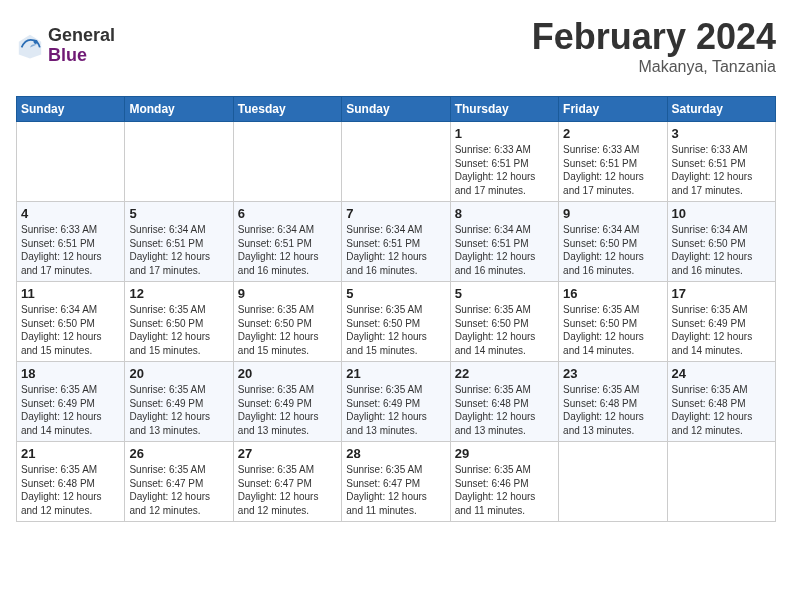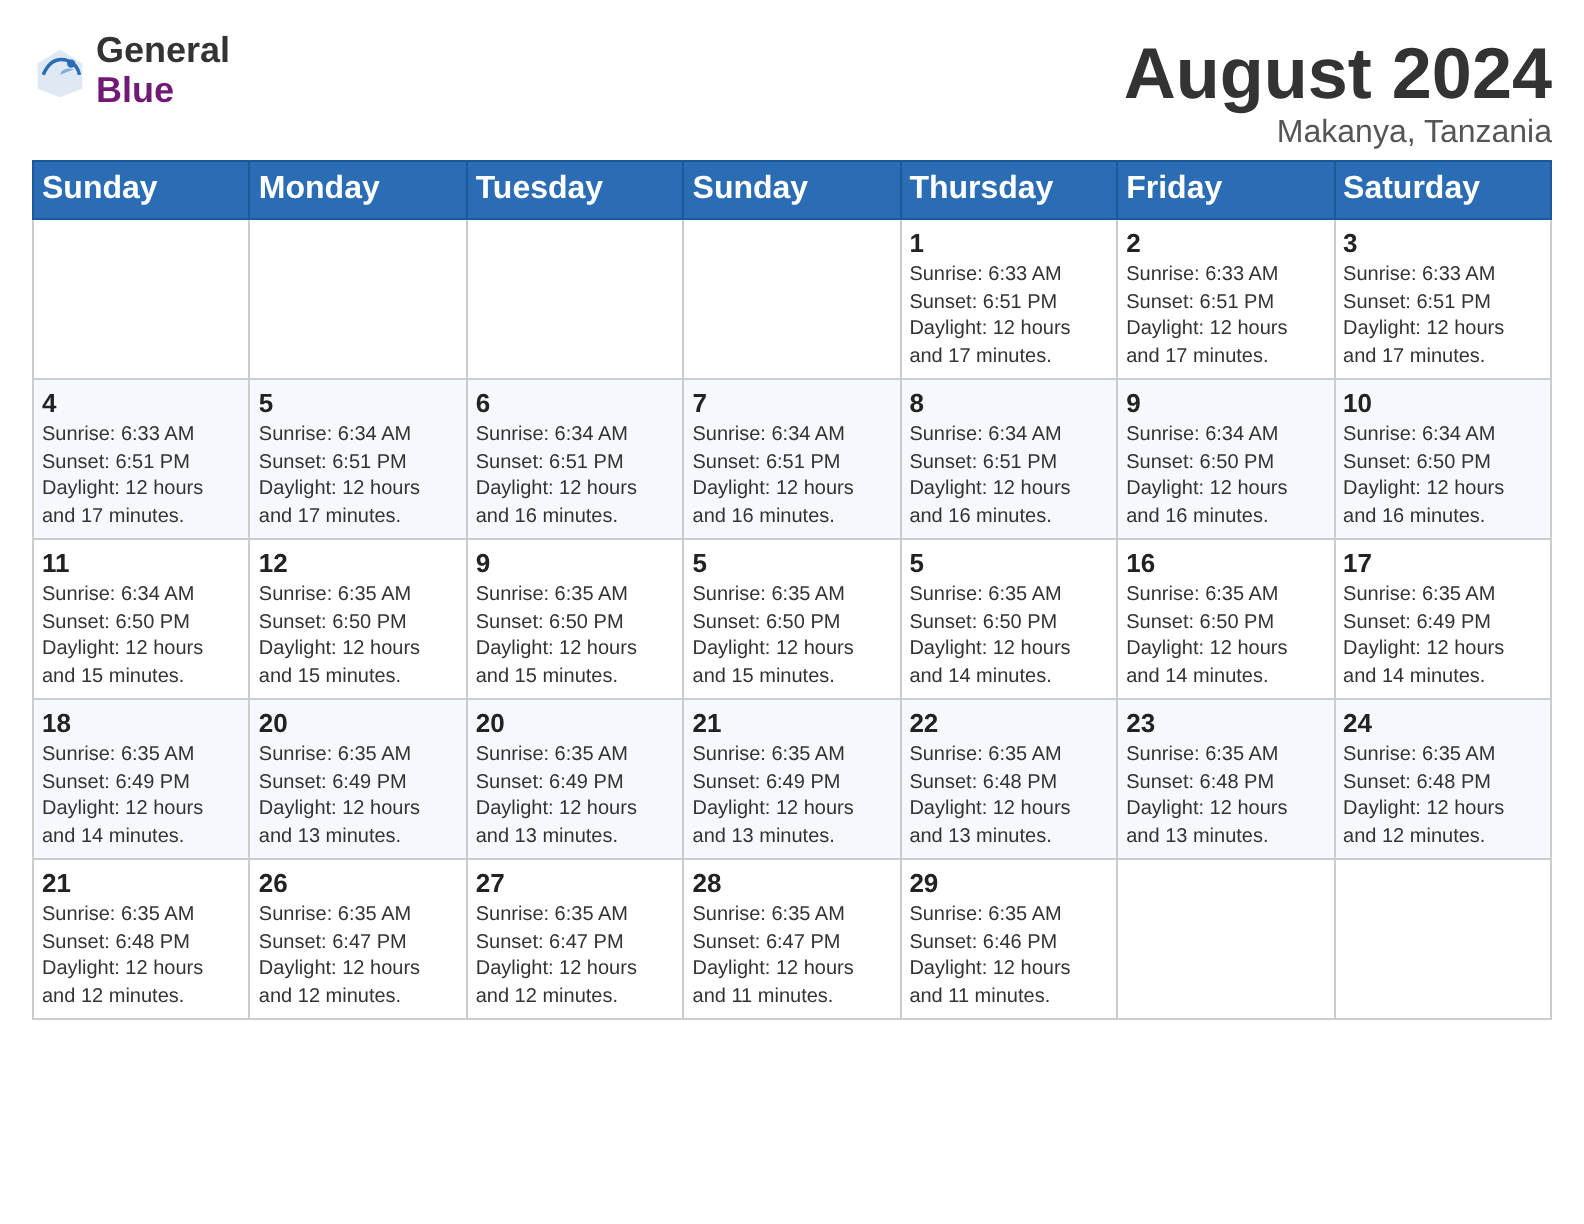--- a/index.html
+++ b/index.html
@@ -6,22 +6,22 @@
     body {
       font-family: Arial, sans-serif;
       background: #fff;
       width: 792px;
       min-height: 612px;
       padding: 16px;
     }
     .header {
       display: flex;
       justify-content: space-between;
-      align-items: flex-start;
-      margin-bottom: 4px;
+      align-items: center;
+      margin-bottom: 20px;
     }
     .logo {
       display: flex;
       align-items: center;
       gap: 4px;
     }
     .logo-text {
       display: flex;
       flex-direction: column;
       line-height: 1.1;
@@ -53,21 +53,21 @@
       color: #555;
     }
     table {
       width: 100%;
       border-collapse: collapse;
       table-layout: fixed;
     }
     th {
       background-color: #2a6db5;
       color: #fff;
-      font-size: 16px;
+      font-size: 12px;
       padding: 5px 4px;
       text-align: left;
       border: 1px solid #1a5a9a;
     }
     td {
       border: 1px solid #ccc;
       vertical-align: top;
       padding: 4px;
       font-size: 10.5px;
       color: #222;
@@ -105,21 +105,21 @@
       <path d="M8,22 Q14,8 26,12 Q32,14 34,22" fill="none" stroke="#2a6db5" stroke-width="2.5"></path>
       <path d="M20,22 Q22,16 30,18" fill="#2a6db5" opacity="0.5"></path>
       <circle cx="28" cy="14" r="3" fill="#2a6db5"></circle>
     </svg>
     <div class="logo-text">
       <span class="logo-general">General</span>
       <span class="logo-blue">Blue</span>
     </div>
   </div>
   <div class="title-block">
-    <div class="month-title">August 2024</div>
+    <div class="month-title">February 2024</div>
     <div class="location-title">Makanya, Tanzania</div>
   </div>
 </div>
 
 <table>
   <thead>
     <tr>
     <th>Sunday</th>
         <th>Monday</th>
         <th>Tuesday</th>

